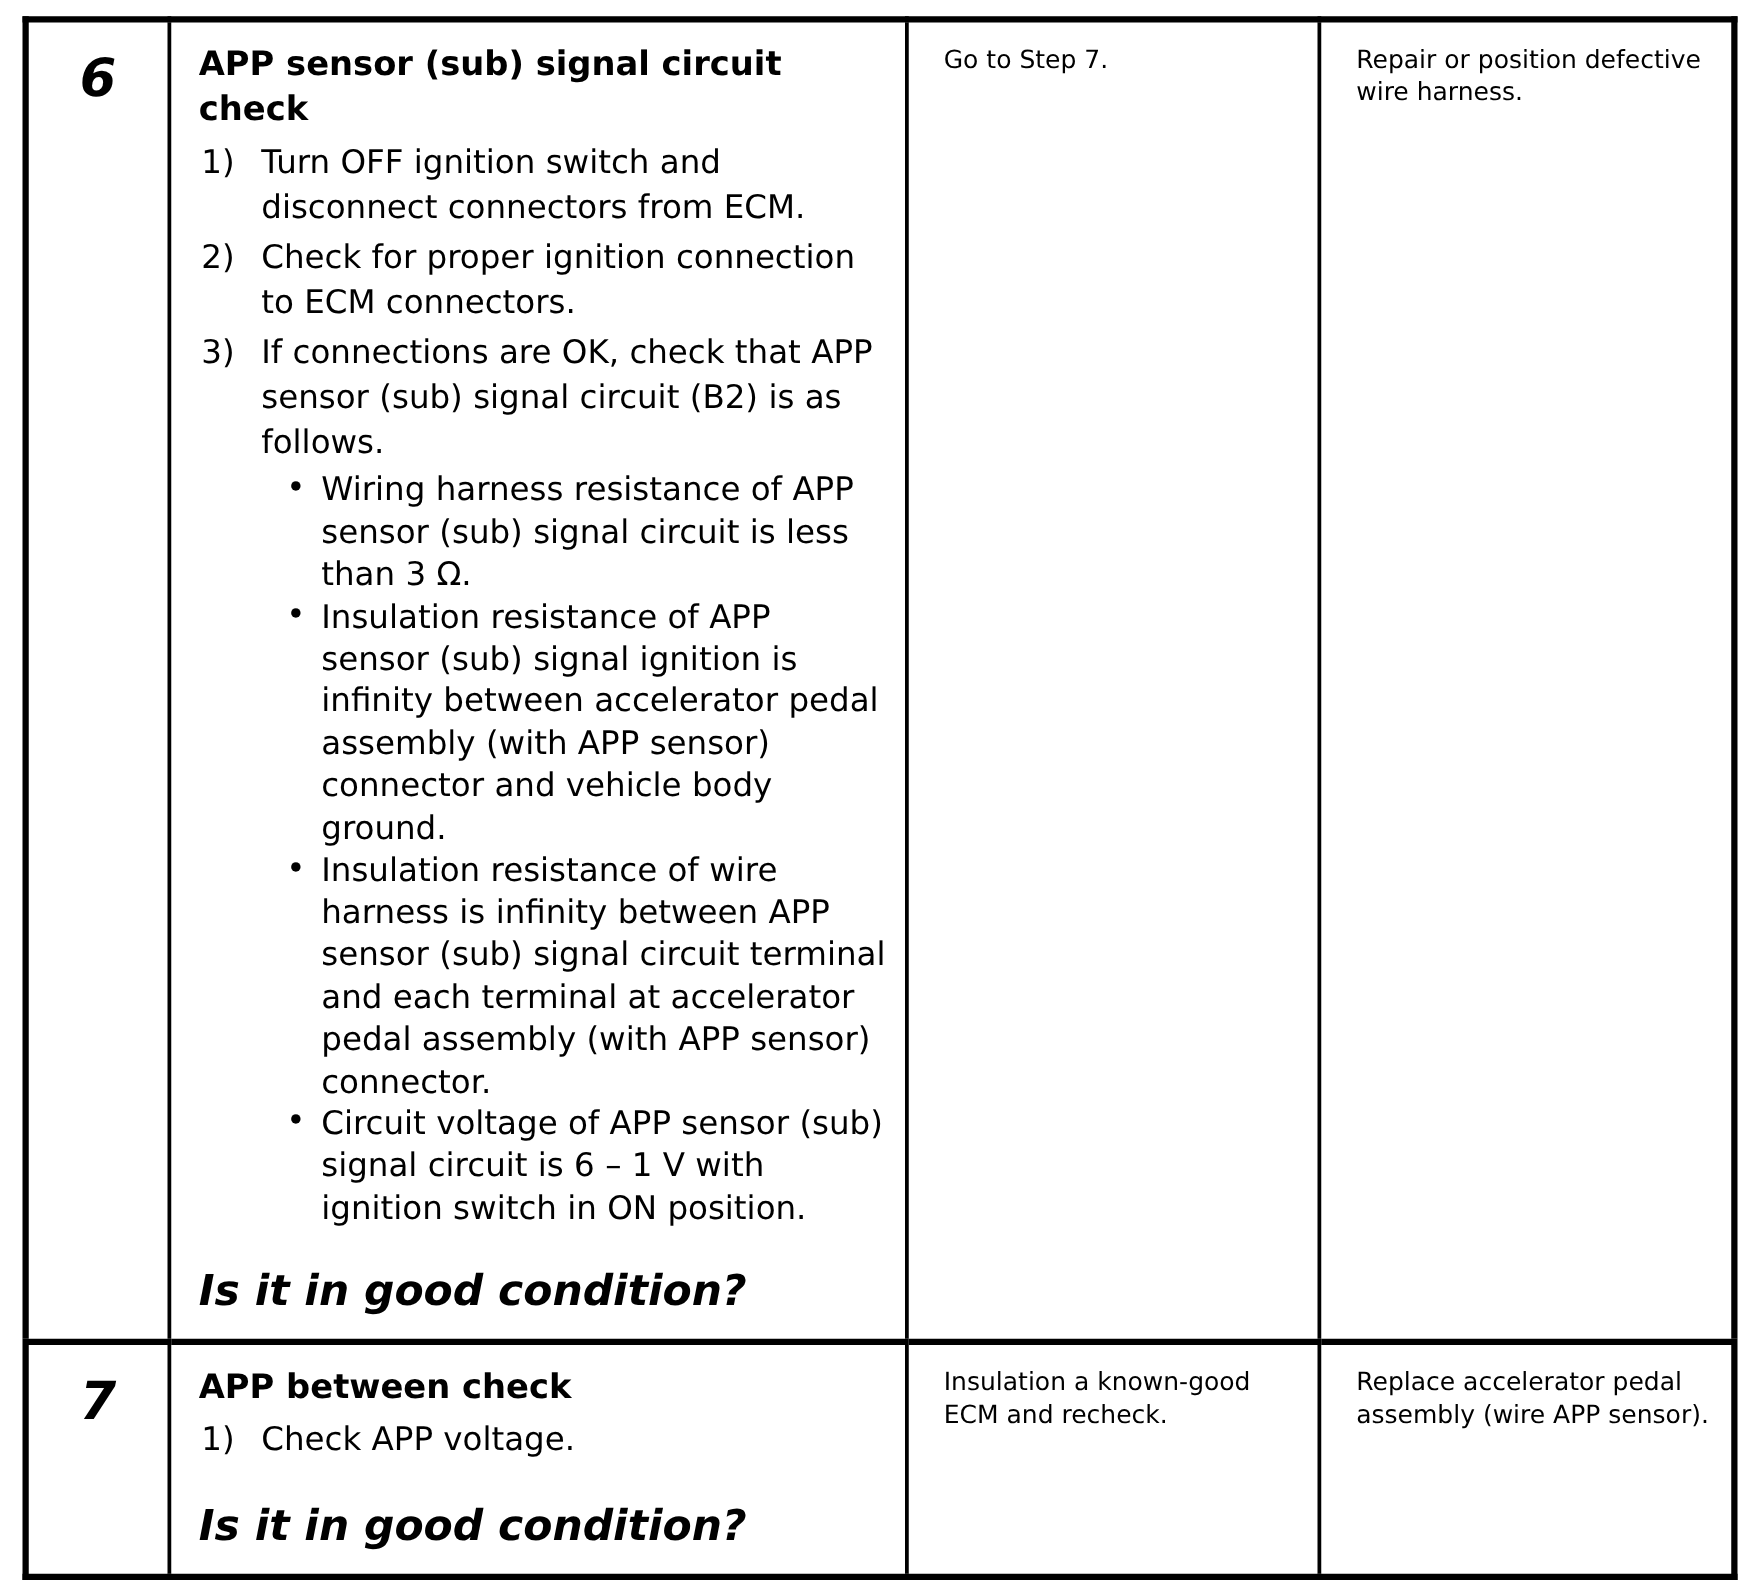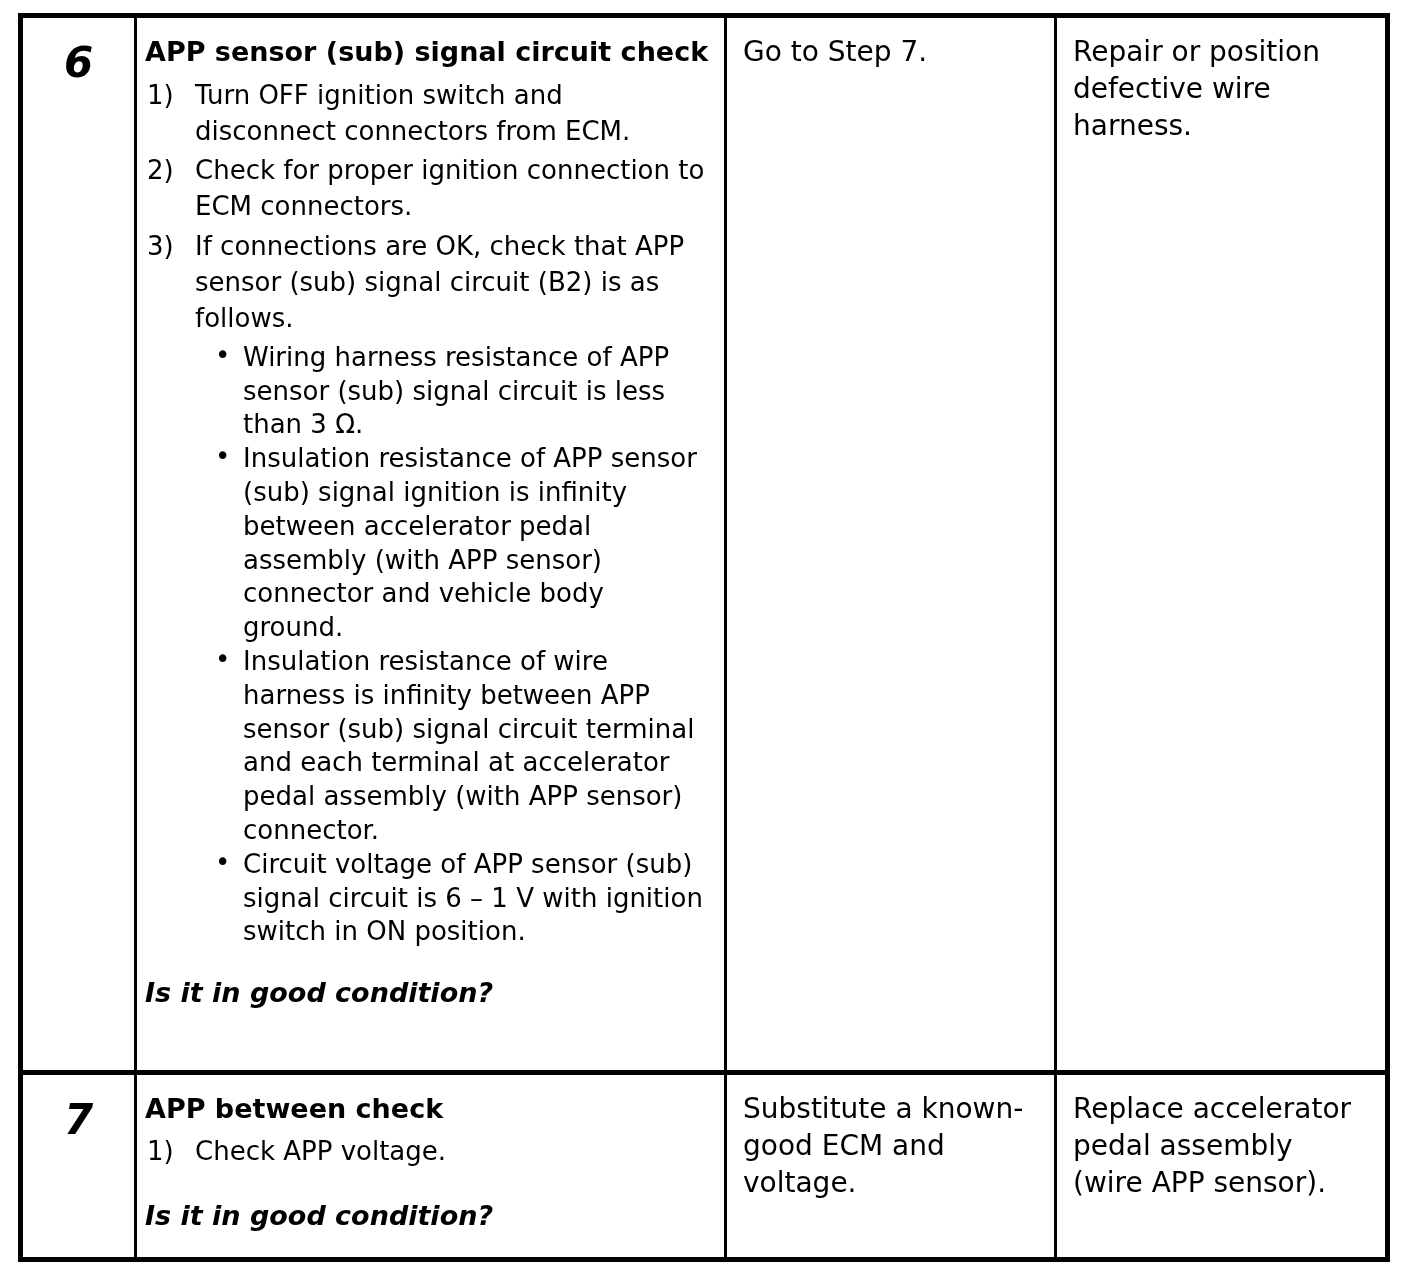--- a/index.html
+++ b/index.html
@@ -48,21 +48,21 @@
     font-size: 42px;
     font-weight: bold;
     font-style: italic;
     text-align: center;
     padding-top: 20px;
     letter-spacing: 0px;
     font-family: "DejaVu Sans", "Liberation Sans", sans-serif;
   }
 
   .cell-pad {
-    padding: 16px 14px 18px 8px;
+    padding: 16px 14px 18px 22px;
   }
   .cell-pad-r {
     padding: 16px 14px 18px 16px;
   }
 
   .title {
     font-size: 27px;
     font-weight: bold;
     line-height: 1.32;
     margin: 0 0 8px 0;
@@ -101,30 +101,31 @@
   }
   ul.bullets > li .dot {
     position: absolute;
     left: 20px;
     top: -2px;
     font-size: 26px;
     line-height: 1.30;
   }
 
   .question {
-    font-size: 27px;
+    font-size: 34px;
     font-weight: bold;
     font-style: italic;
     margin-top: 28px;
   }
   .question.tight { margin-top: 30px; }
 
   .plain {
-    font-size: 28px;
+    font-size: 20px;
     line-height: 1.32;
+    margin-left: 12px;
   }
 </style>
 </head>
 <body>
 
 <div class="sheet">
   <table class="flow">
     <colgroup>
       <col class="c-step">
       <col class="c-action">
@@ -191,21 +192,21 @@
             <ol class="numlist">
               <li>
                 <span class="marker">1)</span>
                 <span>Check APP voltage.</span>
               </li>
             </ol>
             <div class="question tight">Is it in good condition?</div>
           </div>
         </td>
         <td>
-          <div class="cell-pad-r plain">Substitute a known-good ECM and voltage.</div>
+          <div class="cell-pad-r plain">Insulation a known-good ECM and recheck.</div>
         </td>
         <td>
           <div class="cell-pad-r plain">Replace accelerator pedal assembly (wire APP sensor).</div>
         </td>
       </tr>
     </tbody>
   </table>
 </div>
 
 </body></html>

